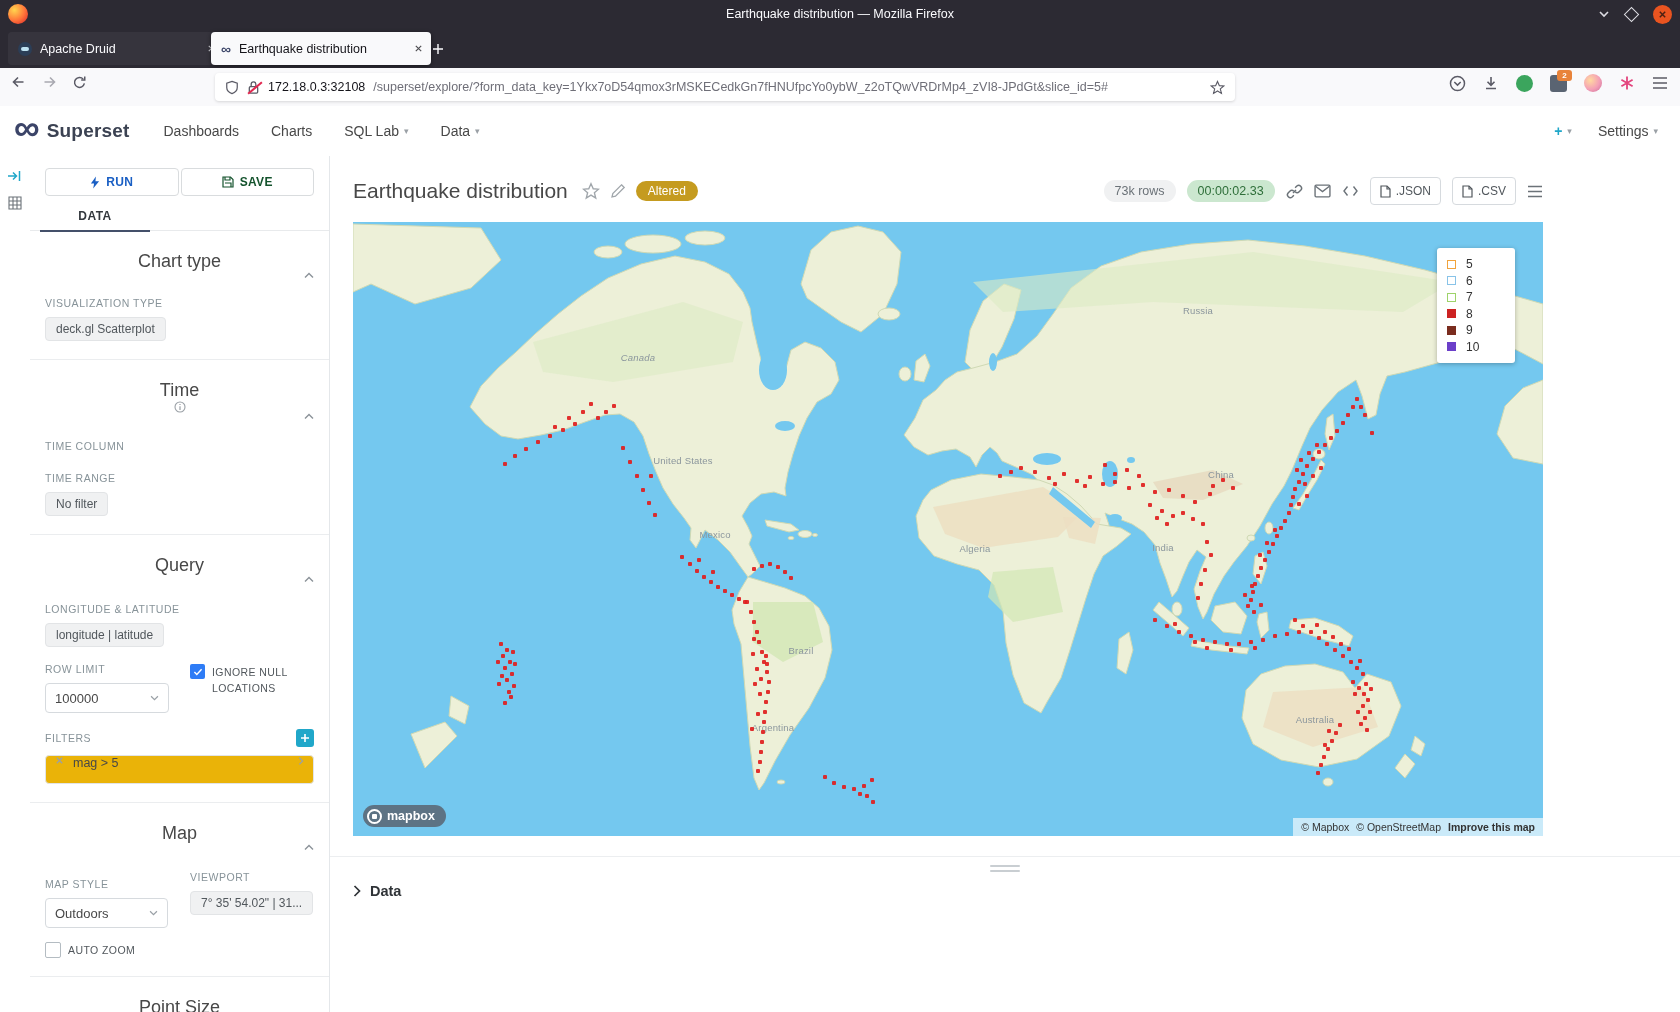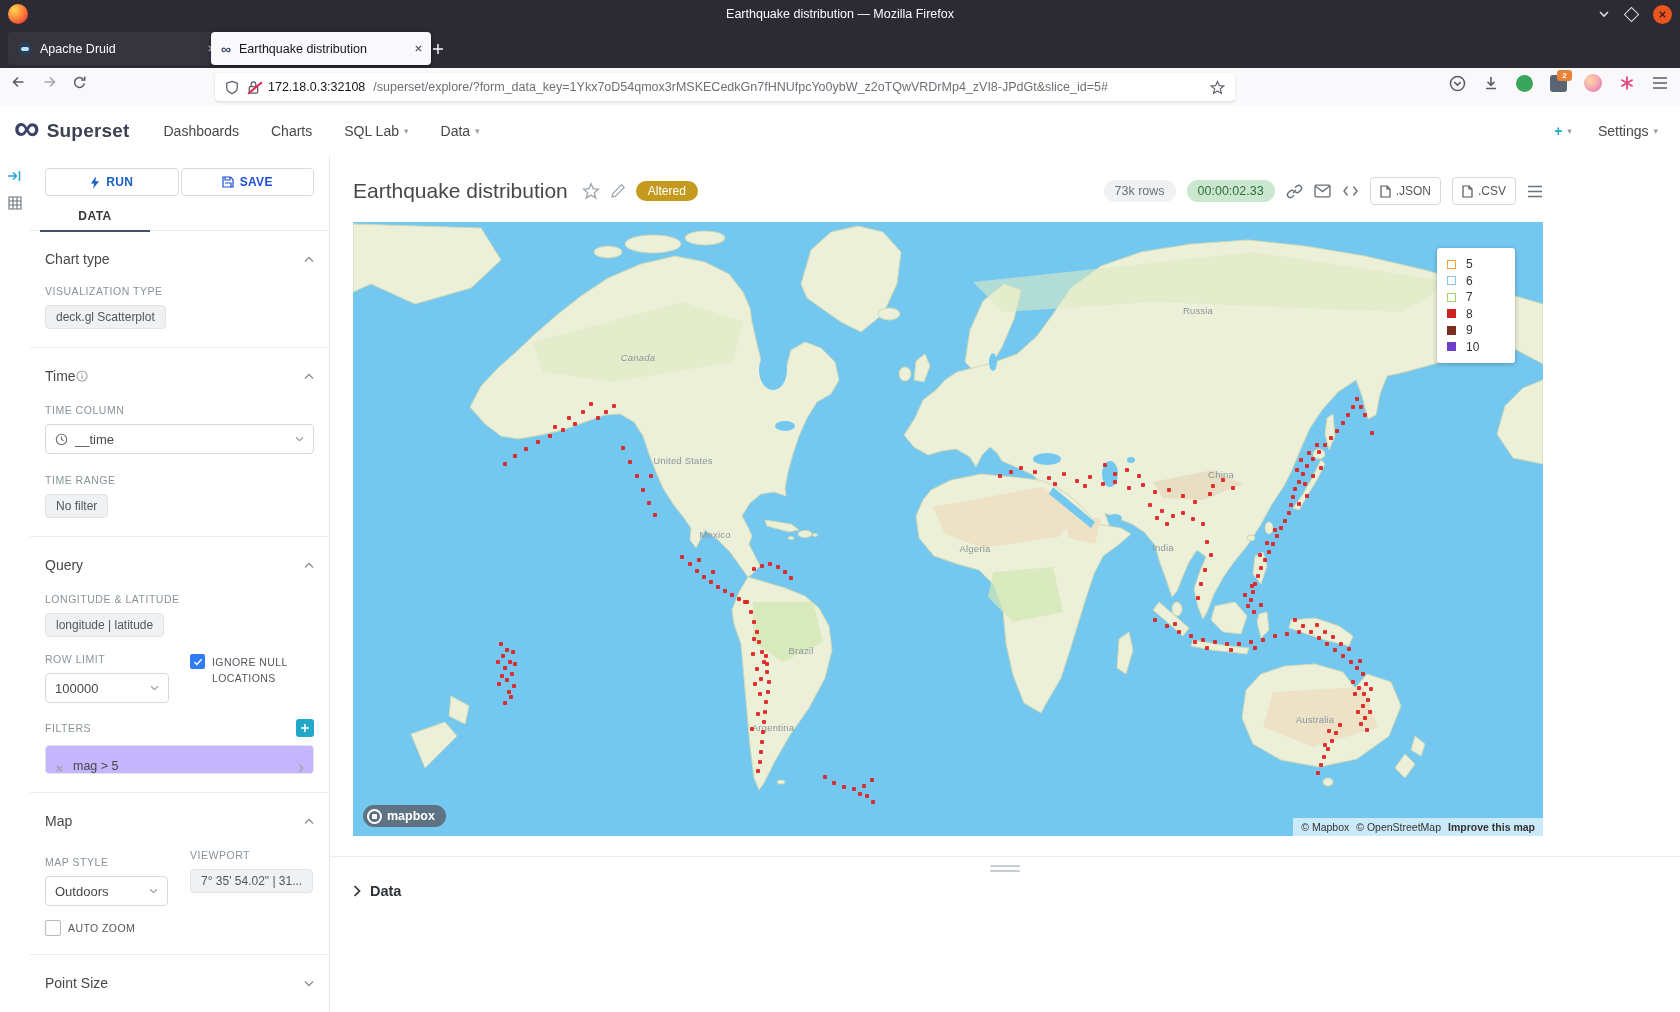--- a/index.html
+++ b/index.html
@@ -63,46 +63,46 @@
   .iconstrip{position:absolute;left:0;top:156px;bottom:0;width:30px;background:#fff;border-right:1px solid #eef0f2;}
   .strip-ic1{position:absolute;left:7px;top:12px;color:#20a7c9;}
   .strip-ic2{position:absolute;left:8px;top:40px;color:#6b7278;}
 
   .cpanel{position:absolute;left:30px;top:156px;bottom:0;width:299px;background:#fff;border-right:1px solid #e4e7ea;
           overflow:hidden;}
   .btn-row{margin:12px 15px 0;display:flex;gap:2px;}
   .btn{height:28px;flex:1;border:1px solid #d9dcde;background:#fff;border-radius:4px;display:flex;align-items:center;
        justify-content:center;gap:6px;font-size:12px;font-weight:bold;letter-spacing:.03em;}
   .btn-run{color:#1a5fc4;}
-  .btn-save{color:#1d4ed8;}
+  .btn-save{color:#14532d;}
   .tab-row{margin-top:6px;border-bottom:1px solid #e8eaec;height:28px;position:relative;}
   .ptab{position:absolute;left:10px;width:110px;height:28px;display:flex;align-items:center;justify-content:center;
         font-size:12px;font-weight:bold;color:#33383d;border-bottom:2px solid #44506a;letter-spacing:.04em;}
   .section{padding:20px 15px 18px;border-bottom:1px solid #ebedef;}
   .section.last{border-bottom:none;}
-  .sec-head{display:flex;align-items:center;gap:0;font-size:14px;color:#484848;}
+  .sec-head{display:flex;align-items:center;gap:0;font-size:18px;color:#484848;flex-direction:column;}
   .sec-chev{margin-left:auto;color:#8b9298;}
   .flabel{margin-top:20px;font-size:10.5px;color:#879399;letter-spacing:.05em;}
   .flabel.first{margin-top:18px;}
   .chip{display:inline-block;margin-top:8px;padding:4px 10px;background:#f0f1f2;border:1px solid #e2e4e6;
         border-radius:4px;font-size:12px;color:#51575c;max-width:240px;white-space:nowrap;overflow:hidden;
         text-overflow:ellipsis;vertical-align:top;}
   .sel{margin-top:8px;height:28px;border:1px solid #d6dade;border-radius:4px;display:flex;align-items:center;
        padding:0 9px;gap:7px;font-size:13px;color:#484848;background:#fff;}
   .sel .chev{margin-left:auto;color:#9aa0a6;}
   .two-col{display:flex;margin-top:0;}
   .checkbox-on{width:15px;height:15px;border-radius:2px;background:#2e7cf6;display:flex;align-items:center;
                justify-content:center;flex:none;}
   .checkbox-off{width:14px;height:14px;border-radius:2px;background:#fff;border:1.5px solid #b4bcc2;flex:none;}
   .cb-label{font-size:10.5px;color:#51575c;letter-spacing:.04em;line-height:1.55;}
   .filters-head{display:flex;align-items:center;margin-top:16px;}
   .add-btn{margin-left:auto;width:18px;height:18px;border-radius:3px;background:#20a7c9;color:#fff;display:flex;
            align-items:center;justify-content:center;}
-  .filter-chip{margin-top:8px;height:27px;background:#c4b5fd;border:1px solid #e2e4e6;border-radius:4px;display:flex;
-               align-items:flex-end;padding:0 9px;gap:9px;font-size:12.5px;color:#484848;}
+  .filter-chip{margin-top:8px;height:27px;background:#eab308;border:1px solid #e2e4e6;border-radius:4px;display:flex;
+               align-items:flex-start;padding:0 9px;gap:9px;font-size:12.5px;color:#484848;}
   .filter-chip .x{color:#9aa0a6;}
   .filter-chip .arrow{margin-left:auto;color:#9aa0a6;}
 
   
   .main{position:absolute;left:330px;right:0;top:156px;bottom:0;background:#fff;}
   .chart-header{position:absolute;left:23px;width:1190px;top:14px;height:42px;display:flex;align-items:center;gap:10px;}
   .chart-title{font-size:21px;color:#484848;margin-right:4px;}
   .hicon{color:#a0a6ab;}
   .altered-badge{background:#c59b1f;color:#fff;font-size:12px;padding:3px 12px;border-radius:11px;}
   .header-right{margin-left:auto;display:flex;align-items:center;gap:11px;color:#6b7278;}
@@ -344,34 +344,20 @@
             <path d="M6 5.2 V9 M6 3 V4.1" stroke="#9aa0a6" stroke-width="1.2"></path>
           </svg>
       </span>
       <span class="ic sec-chev">
         <svg width="10" height="7" viewBox="0 0 10 7">
             <path d="M1 5.5 L5 1.5 L9 5.5" fill="none" stroke="currentColor" stroke-width="1.4"></path>
           </svg>
       </span>
     </div>
     <div class="flabel">TIME COLUMN</div>
-    <div class="sel">
-      <span class="ic">
-        <svg width="13" height="13" viewBox="0 0 14 14">
-            <circle cx="7" cy="7" r="5.6" fill="none" stroke="#6b7278" stroke-width="1.2"></circle>
-            <path d="M7 3.8 V7 L9.4 8.4" fill="none" stroke="#6b7278" stroke-width="1.2"></path>
-          </svg>
-      </span>
-      <span>__time</span>
-      <span class="ic chev">
-        <svg width="9" height="6" viewBox="0 0 10 7">
-            <path d="M1 1.5 L5 5.5 L9 1.5" fill="none" stroke="currentColor" stroke-width="1.4"></path>
-          </svg>
-      </span>
-    </div>
     <div class="flabel">TIME RANGE</div>
     <span class="chip">No filter</span>
   </div>
 
   <div class="section">
     <div class="sec-head">
       <span>Query</span>
       <span class="ic sec-chev">
         <svg width="10" height="7" viewBox="0 0 10 7">
             <path d="M1 5.5 L5 1.5 L9 5.5" fill="none" stroke="currentColor" stroke-width="1.4"></path>

